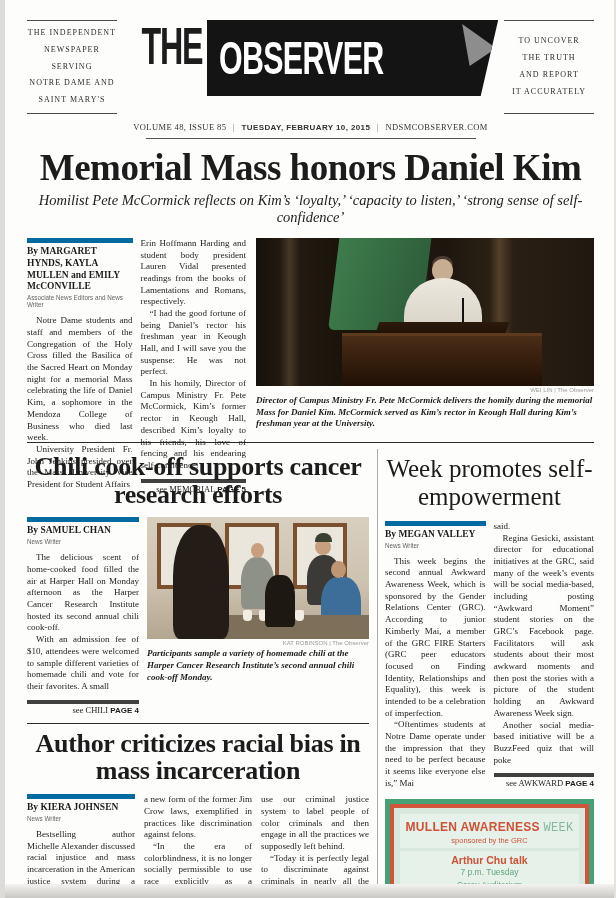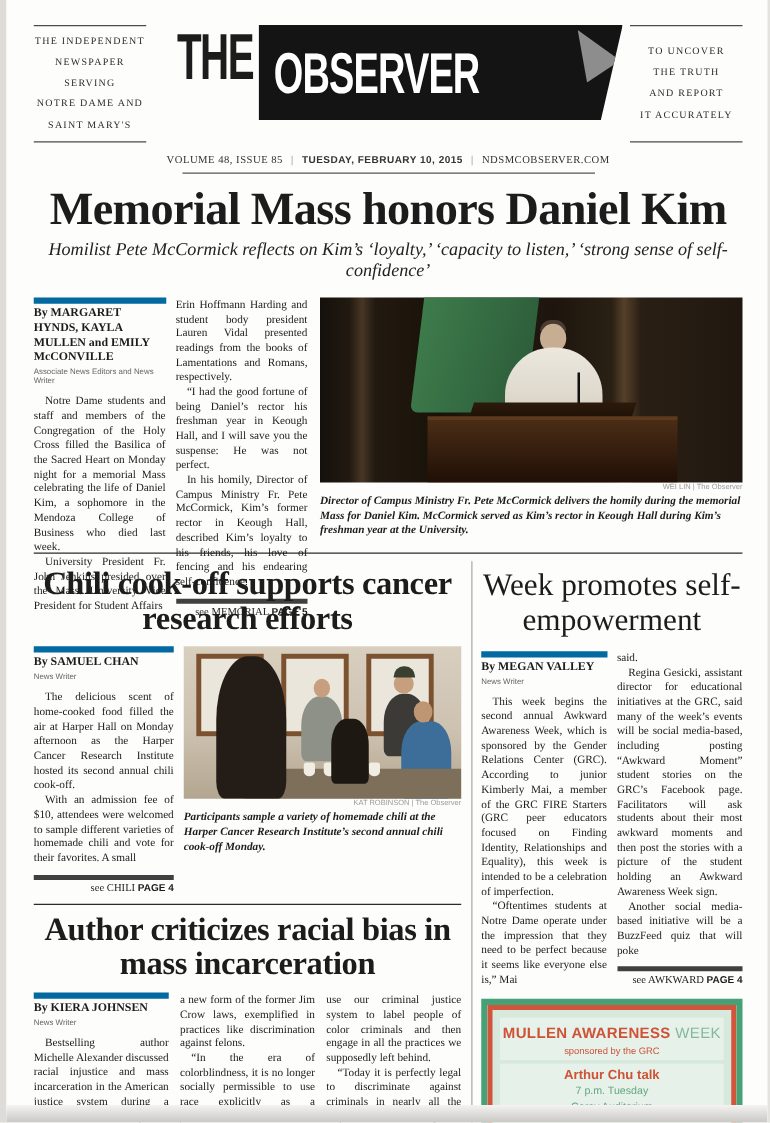--- a/index.html
+++ b/index.html
@@ -95,21 +95,21 @@
 
   .week-cols{display:flex;gap:8px;}
   .author-cols{display:flex;gap:9px;margin-top:2px;}
 
   
   .ad{margin-top:10px;border:5px solid #46a177;background:#d7e9dd;padding:0;}
   .ad-inner{border:4px solid #d0553a;background:#d7e9dd;padding:6px;}
   .ad-row{background:#e6f1e9;margin-bottom:3px;text-align:center;padding:3px 2px;font-family:"Liberation Sans",sans-serif;}
   .ad-row:last-child{margin-bottom:0;}
   .ad-title{font-weight:700;font-size:12px;letter-spacing:.3px;color:#cf5136;}
-  .ad-title .accent{color:#85b89b;font-weight:400;}
+  .ad-title .accent{color:#85b89b;font-weight:400;font-family:Liberation Mono, monospace;}
   .ad-sub{font-size:7.5px;color:#cf5136;margin-top:1px;}
   .ad-ev-title{font-weight:700;font-size:10.5px;color:#cf5136;}
   .ad-green{font-size:8.5px;color:#64a680;line-height:1.45;}
 </style>
 </head>
 <body>
 
 <div class="page">
 
   <div class="masthead">

